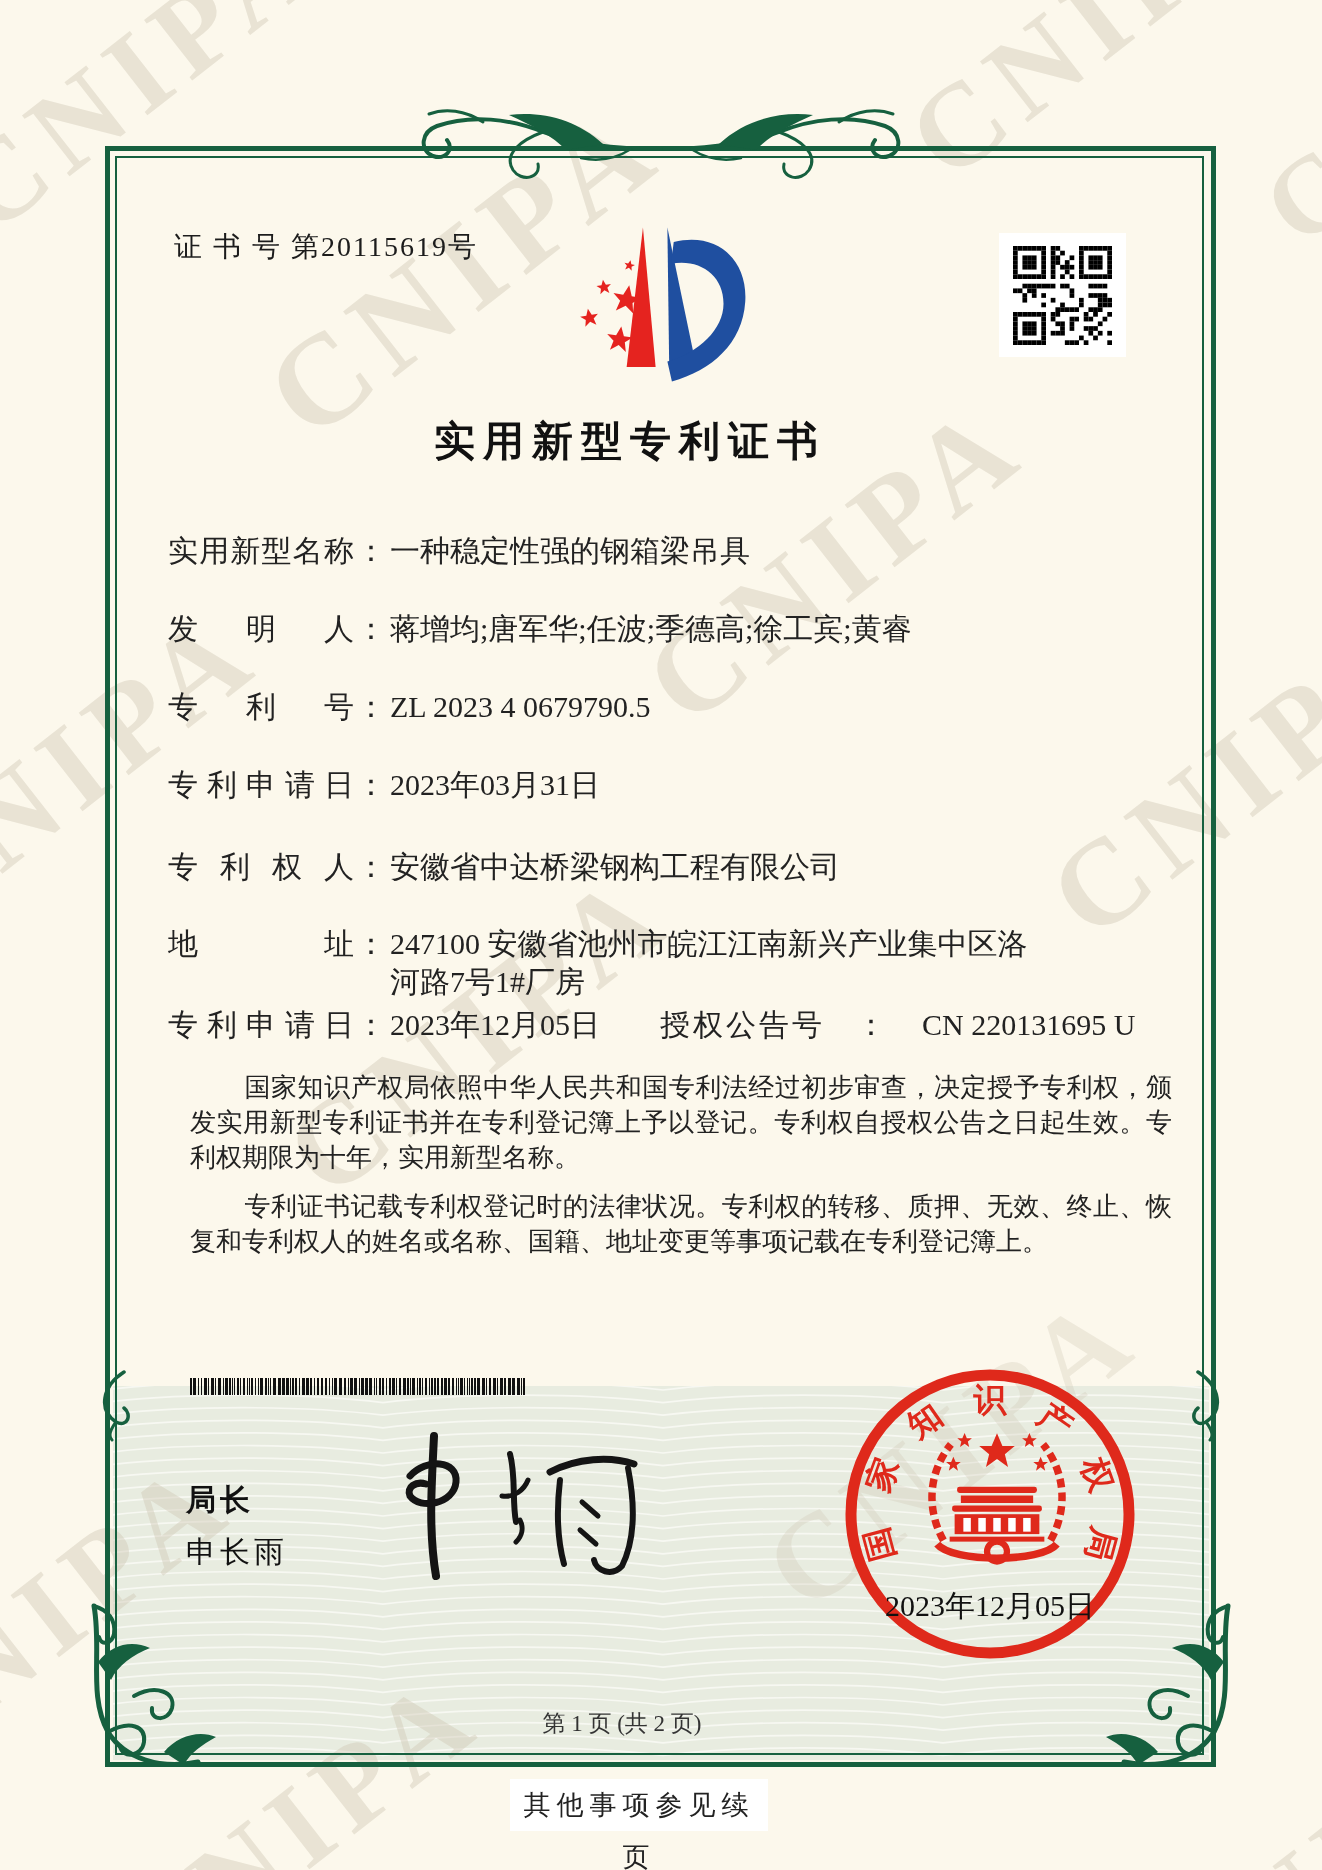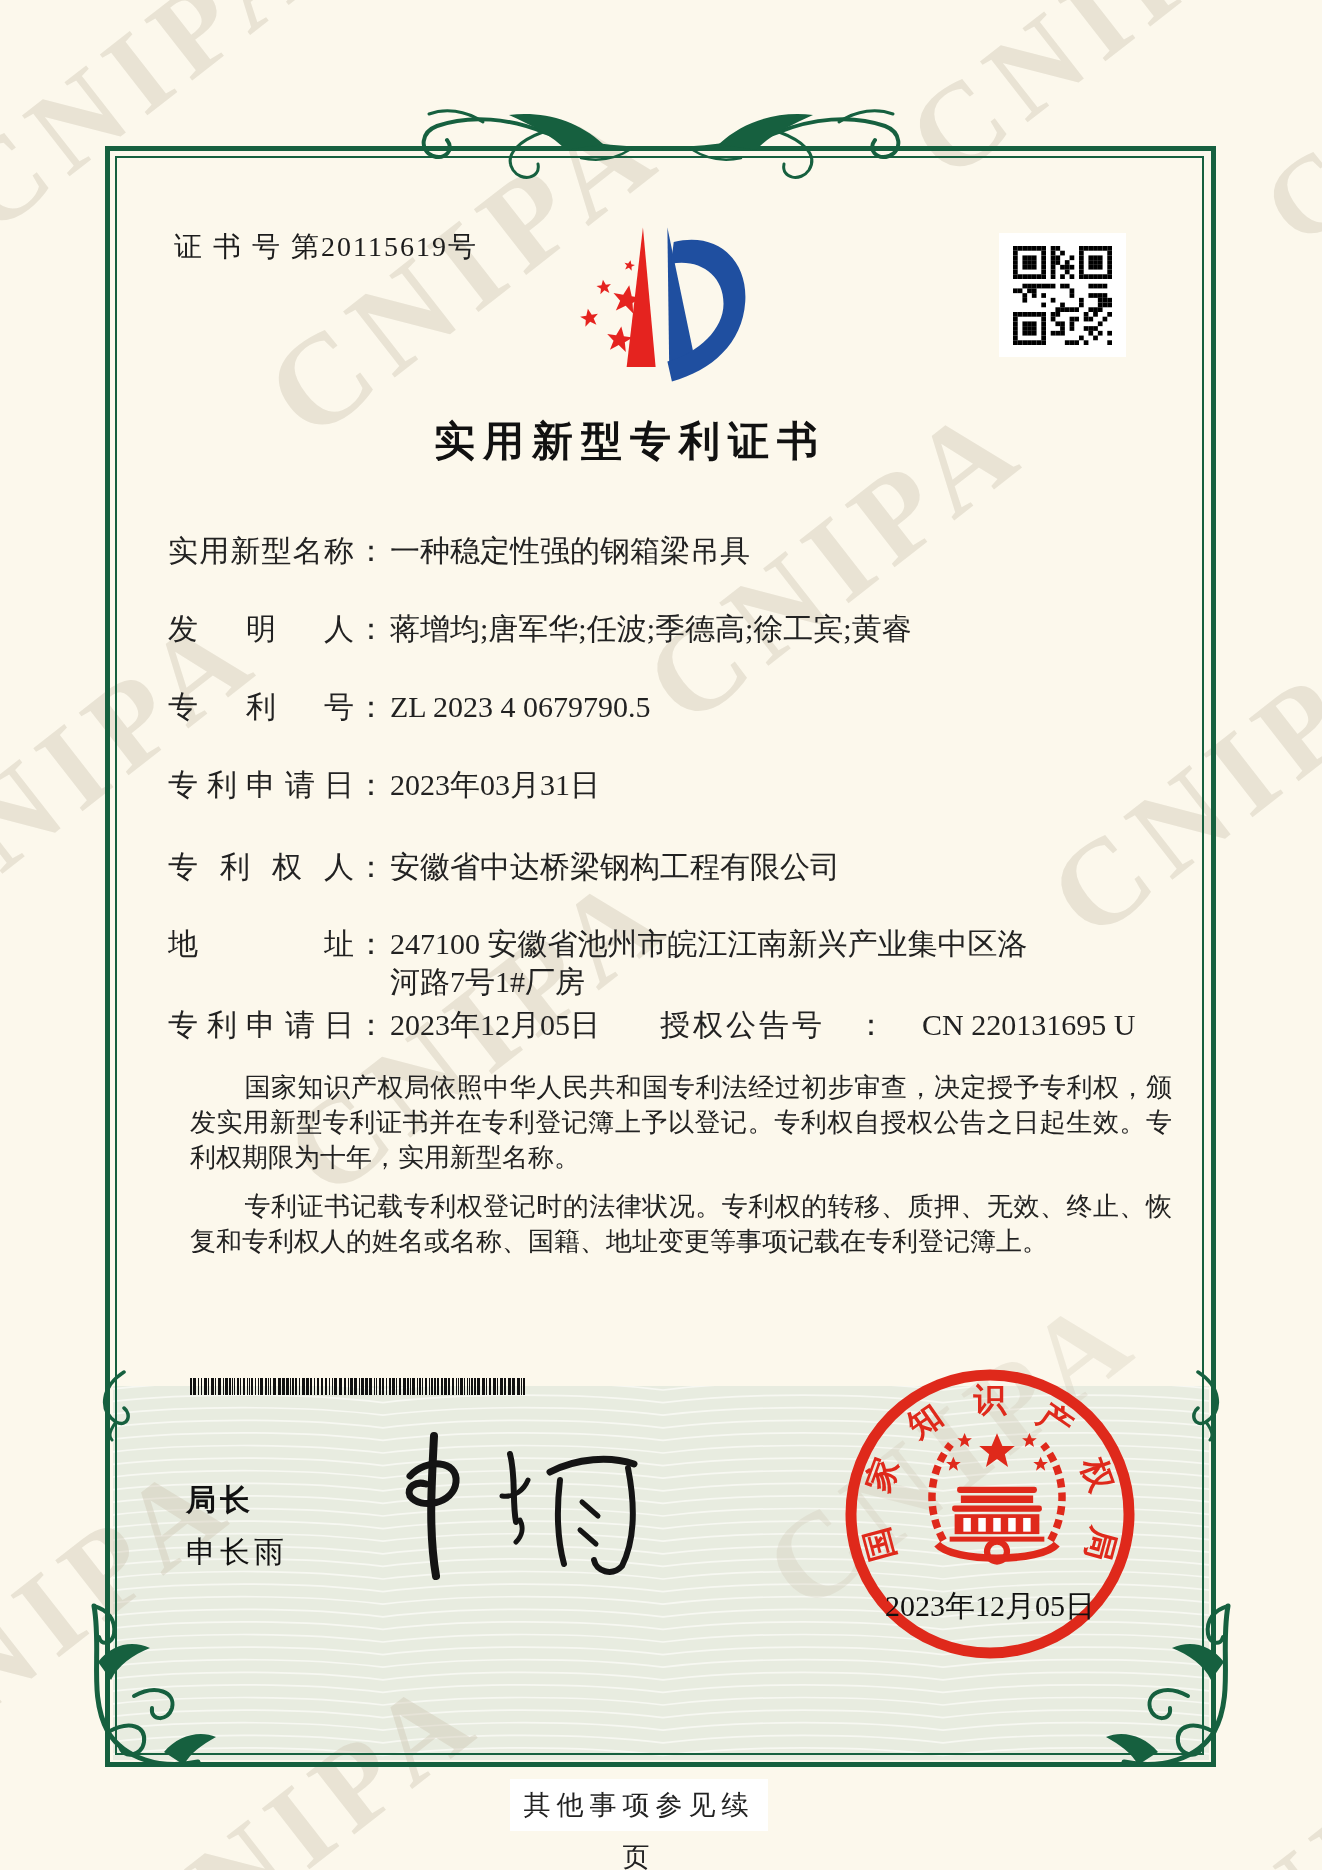--- a/index.html
+++ b/index.html
@@ -606,15 +606,16 @@
       <g class="em-stroke">
         <circle cx="60" cy="104" r="8" stroke-width="5"></circle>
         <path stroke-width="6" d="M12,98 C24,113 96,113 108,98"></path>
         <path stroke-width="6" stroke-dasharray="7 4" d="M17,95 C3,70 5,40 23,18"></path>
         <path stroke-width="6" stroke-dasharray="7 4" d="M103,95 C117,70 115,40 97,18"></path>
       </g>
     </svg>
     <div class="seal-date">2023年12月05日</div>
   </div>
 
+  <div class="page-num">第 1 页 (共 2 页)</div>
   <div class="cont-note">其他事项参见续页</div>
 
 </div>
 
 </body></html>

